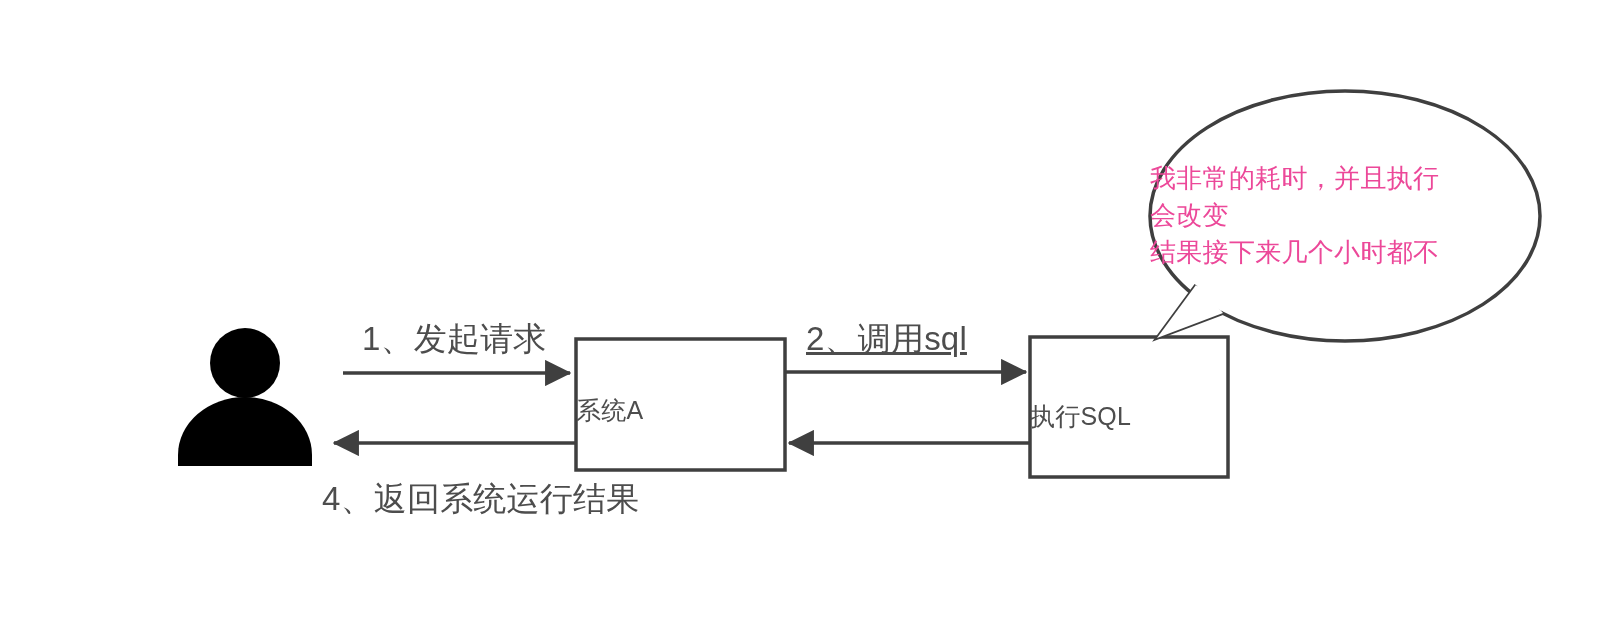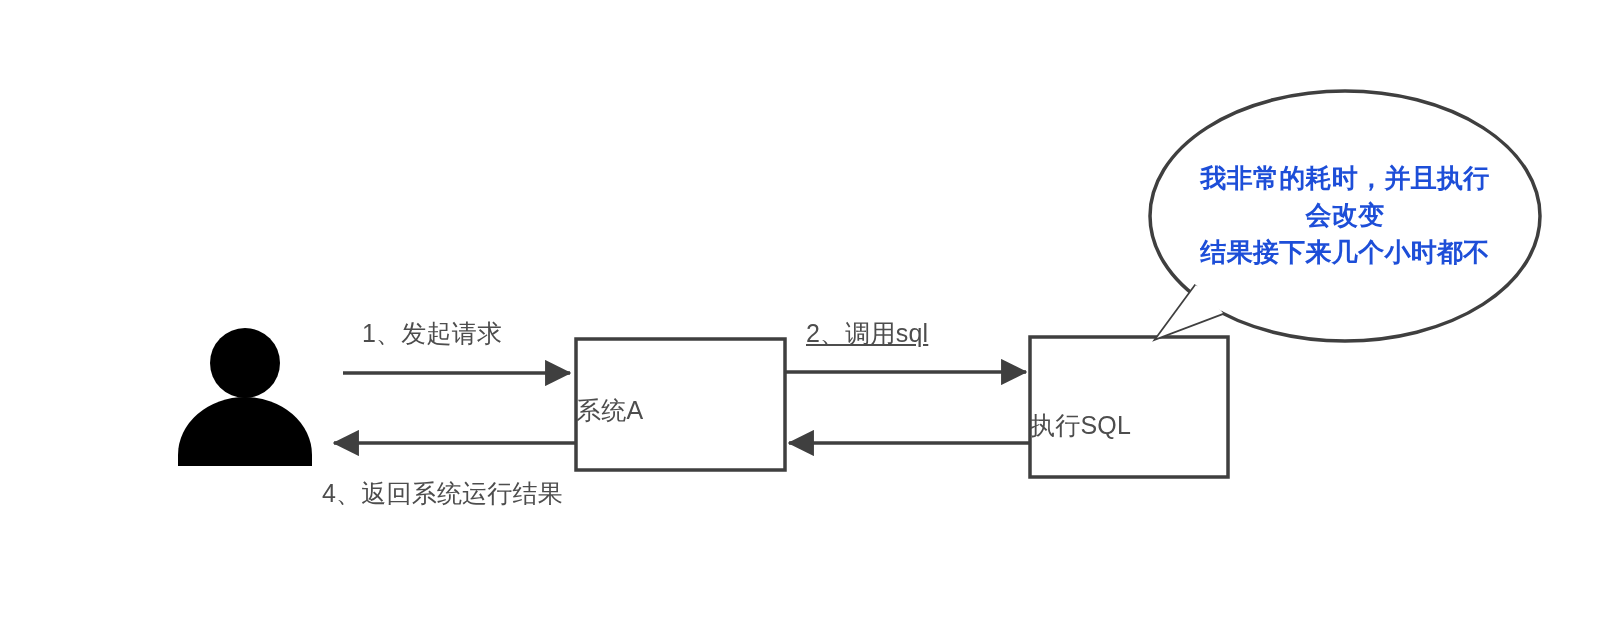--- a/index.html
+++ b/index.html
@@ -29,33 +29,33 @@
   .node-label {
     position: absolute;
     font-size: 25px;
     color: #4d4d4d;
     white-space: nowrap;
     font-weight: 400;
     letter-spacing: 0.2px;
   }
   .edge-label {
     position: absolute;
-    font-size: 25px;
+    font-size: 33px;
     color: #4d4d4d;
     white-space: nowrap;
     font-weight: 400;
     letter-spacing: 0.2px;
   }
   .bubble-text {
     position: absolute;
     font-size: 26px;
     line-height: 37px;
-    color: #1d4ed8;
-    font-weight: bold;
-    text-align: center;
+    color: #ec4899;
+    font-weight: normal;
+    text-align: left;
     letter-spacing: 0.3px;
   }
   .bubble-text span { display: block; }
 </style>
 </head>
 <body>
 
 <div id="canvas">
 
   <svg id="diagram-svg" viewBox="0 0 1598 618" xmlns="http://www.w3.org/2000/svg">
@@ -84,21 +84,21 @@
 
     <g>
       <ellipse cx="1345" cy="216" rx="195" ry="125" fill="#ffffff" stroke="#3f3f3f" stroke-width="3.5"></ellipse>
       <path d="M 1223 313 L 1157 338 L 1196 285" fill="#ffffff" stroke="#3f3f3f" stroke-width="3.5" stroke-linejoin="miter" stroke-linecap="butt"></path>
       <path d="M 1223 313 L 1157 338 L 1196 285" fill="#ffffff" stroke="none"></path>
     </g>
   </svg>
 
   <div class="node-label" style="left:576px; top:394px; width:209px;">系统A</div>
 
-  <div class="node-label" style="left:1030px; top:409px; width:198px;">执行SQL</div>
+  <div class="node-label" style="left:1030px; top:400px; width:198px;">执行SQL</div>
 
   <div class="edge-label" style="left:362px; top:317px;">1、发起请求</div>
 
   <div class="edge-label" style="left:806px; top:317px;text-decoration:underline;">2、调用sql</div>
 
 
   <div class="edge-label" style="left:322px; top:477px;">4、返回系统运行结果</div>
 
   <div class="bubble-text" style="left:1150px; top:160px; width:390px;">
     <span>我非常的耗时，并且执行</span>

